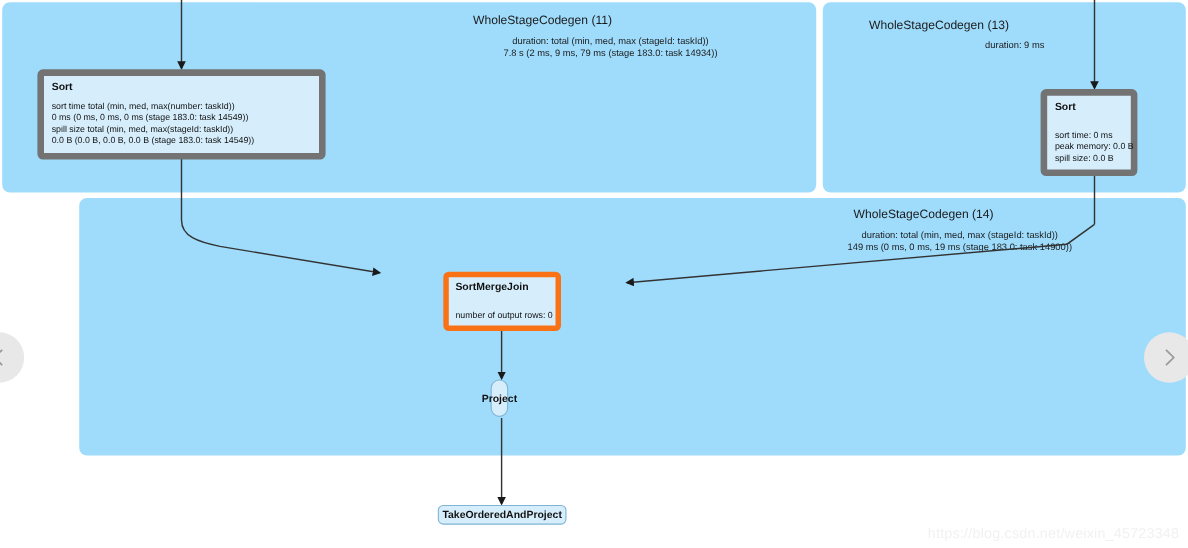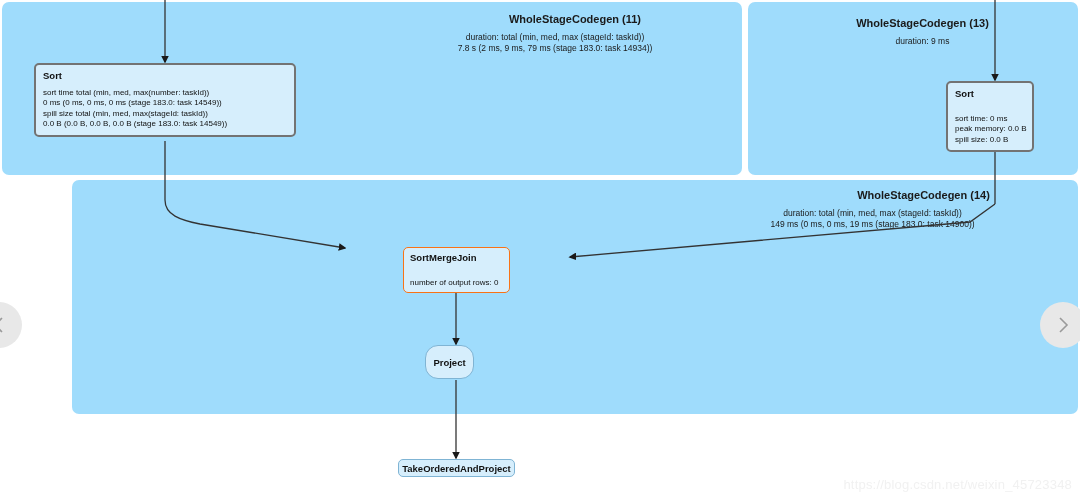--- a/index.html
+++ b/index.html
@@ -17,39 +17,39 @@
 
   
   .cluster {
     position: absolute;
     background: #9fdcfc;
     border-radius: 7px;
   }
   .cluster-title {
     position: absolute;
     font-size: 11px;
-    font-weight: bold;
+    font-weight: normal;
     color: #1a1a1a;
     white-space: nowrap;
-    text-align: center;
+    text-align: left;
   }
   .cluster-metrics {
     position: absolute;
     font-size: 8.5px;
     line-height: 1.25;
     color: #1a1a1a;
     white-space: nowrap;
     text-align: center;
   }
 
   
   .node {
     position: absolute;
     background: #d6eefc;
-    border: 2px solid #737373;
+    border: 6px solid #737373;
     border-radius: 5px;
     padding: 5px 7px;
   }
   .node-title {
     font-size: 9.5px;
     font-weight: bold;
     color: #111;
     white-space: nowrap;
   }
   .node-metrics {
@@ -69,21 +69,21 @@
     align-items: center;
     justify-content: center;
     font-size: 9.5px;
     font-weight: bold;
     color: #111;
     white-space: nowrap;
   }
   .node-join {
     position: absolute;
     background: #d6eefc;
-    border: 1px solid #f97316;
+    border: 5px solid #f97316;
     border-radius: 5px;
     padding: 4px 6px;
   }
 
   
   #edges {
     position: absolute;
     left: 0; top: 0;
     width: 1080px; height: 498px;
     pointer-events: none;
@@ -185,21 +185,21 @@
     </div>
   </div>
 
   <div class="node-join" style="left:403px; top:247px; width:107px;">
     <div class="node-title">SortMergeJoin</div>
     <div class="node-metrics tight">
       <div>number of output rows: 0</div>
     </div>
   </div>
 
-  <div class="node-simple" style="left:425px; top:345px; width:49px; height:34px;border-radius:13px;">Project</div>
+  <div class="node-simple" style="left:446px; top:345px; width:16px; height:34px;border-radius:13px;">Project</div>
 
   <div class="node-simple" style="left:398px; top:459px; width:117px; height:18px;">TakeOrderedAndProject</div>
 
   <button class="nav-btn nav-left">
     <svg class="chev" width="14" height="20" viewBox="0 0 14 20">
       <polyline points="10,3 3,10 10,17" fill="none" stroke="#9a9a9a" stroke-width="1.6"></polyline>
     </svg>
   </button>
 
   <button class="nav-btn nav-right">

